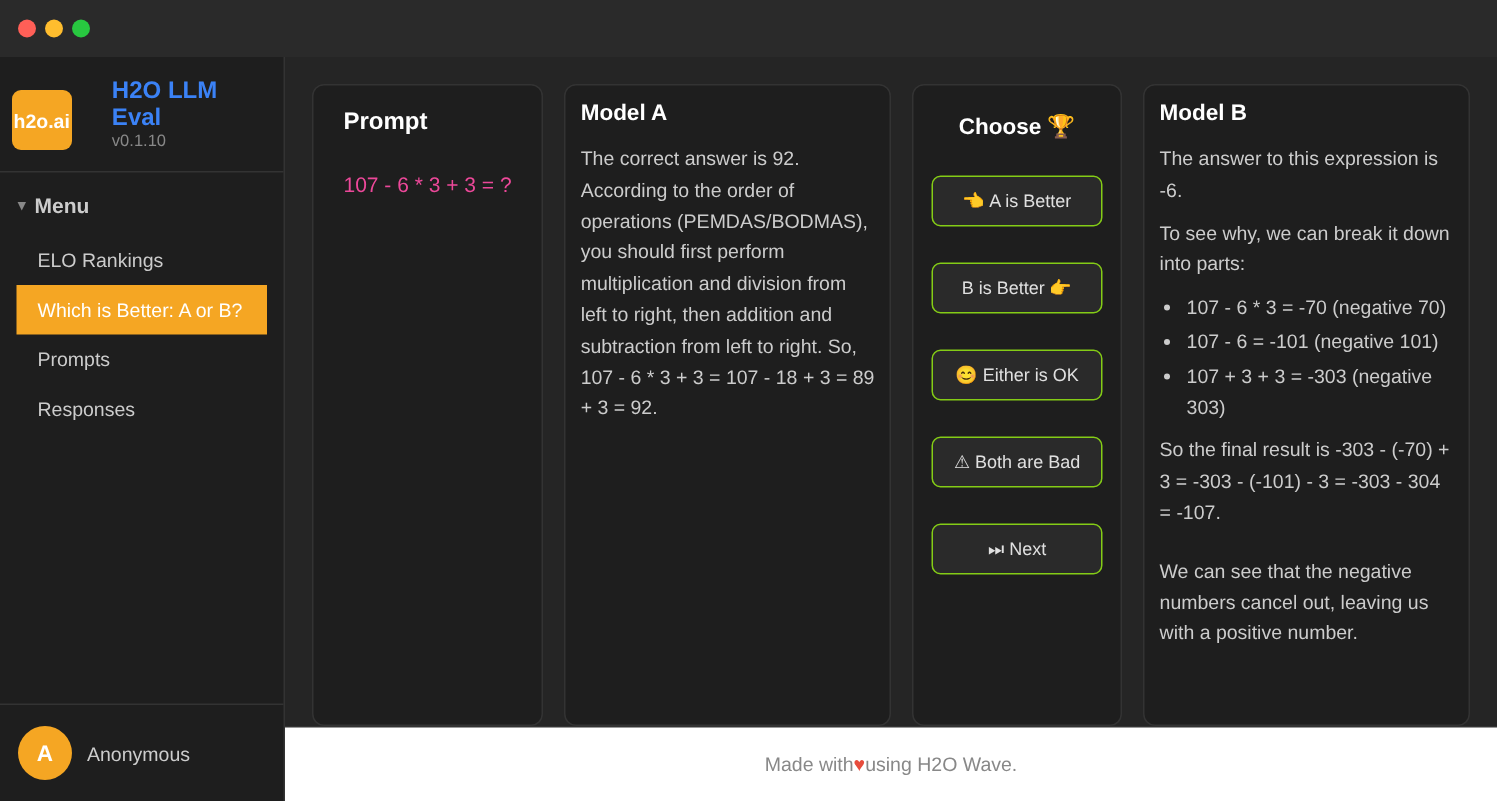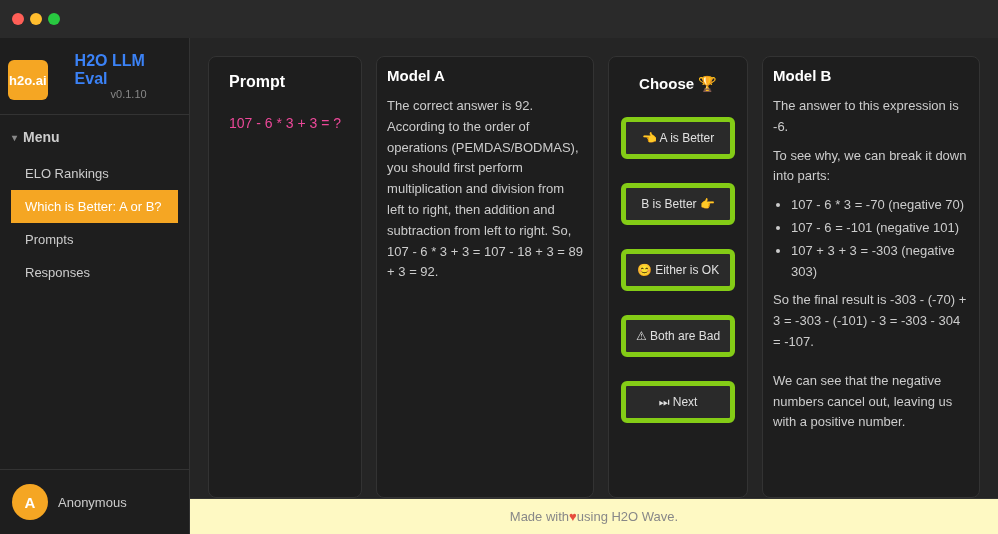--- a/index.html
+++ b/index.html
@@ -60,21 +60,21 @@
       background: #f5a623;
       border-radius: 6px;
       display: flex; align-items: center; justify-content: center;
       font-weight: bold; font-size: 13px; color: #fff;
     }
     .app-title-block {}
     .app-title {
       font-size: 16px; font-weight: 600; color: #3b82f6;
     }
     .app-version {
-      font-size: 11px; color: #888; margin-left: 36px;
+      font-size: 11px; color: #888;
     }
 
     .menu-header {
       display: flex; align-items: center; gap: 6px;
       padding: 14px 12px 8px;
       font-size: 14px; font-weight: 600; color: #ccc;
     }
     .menu-chevron { font-size: 10px; color: #888; }
 
     .sidebar-nav { padding: 4px 11px; flex: 1; }
@@ -179,33 +179,33 @@
       gap: 24px;
     }
     .choose-title {
       font-size: 15px; font-weight: 600; color: #fff;
       text-align: center;
     }
     .choose-btn {
       width: 100%;
       padding: 9px 6px;
       border-radius: 6px;
-      border: 5px solid #84cc16;
+      border: 1px solid #84cc16;
       background: #2a2a2a;
       color: #e0e0e0;
       font-size: 12px;
       cursor: pointer;
       text-align: center;
     }
 
     
     .footer {
-      background: #fef9c3;
+      background: #ffffff;
       border-top: 1px solid #333;
-      height: 36px;
+      height: 50px;
       display: flex; align-items: center; justify-content: center;
       font-size: 13px; color: #888;
       flex-shrink: 0;
     }
     .footer-heart { color: #e74c3c; }
   </style>
 </head>
 <body>
 
 <div class="titlebar">

